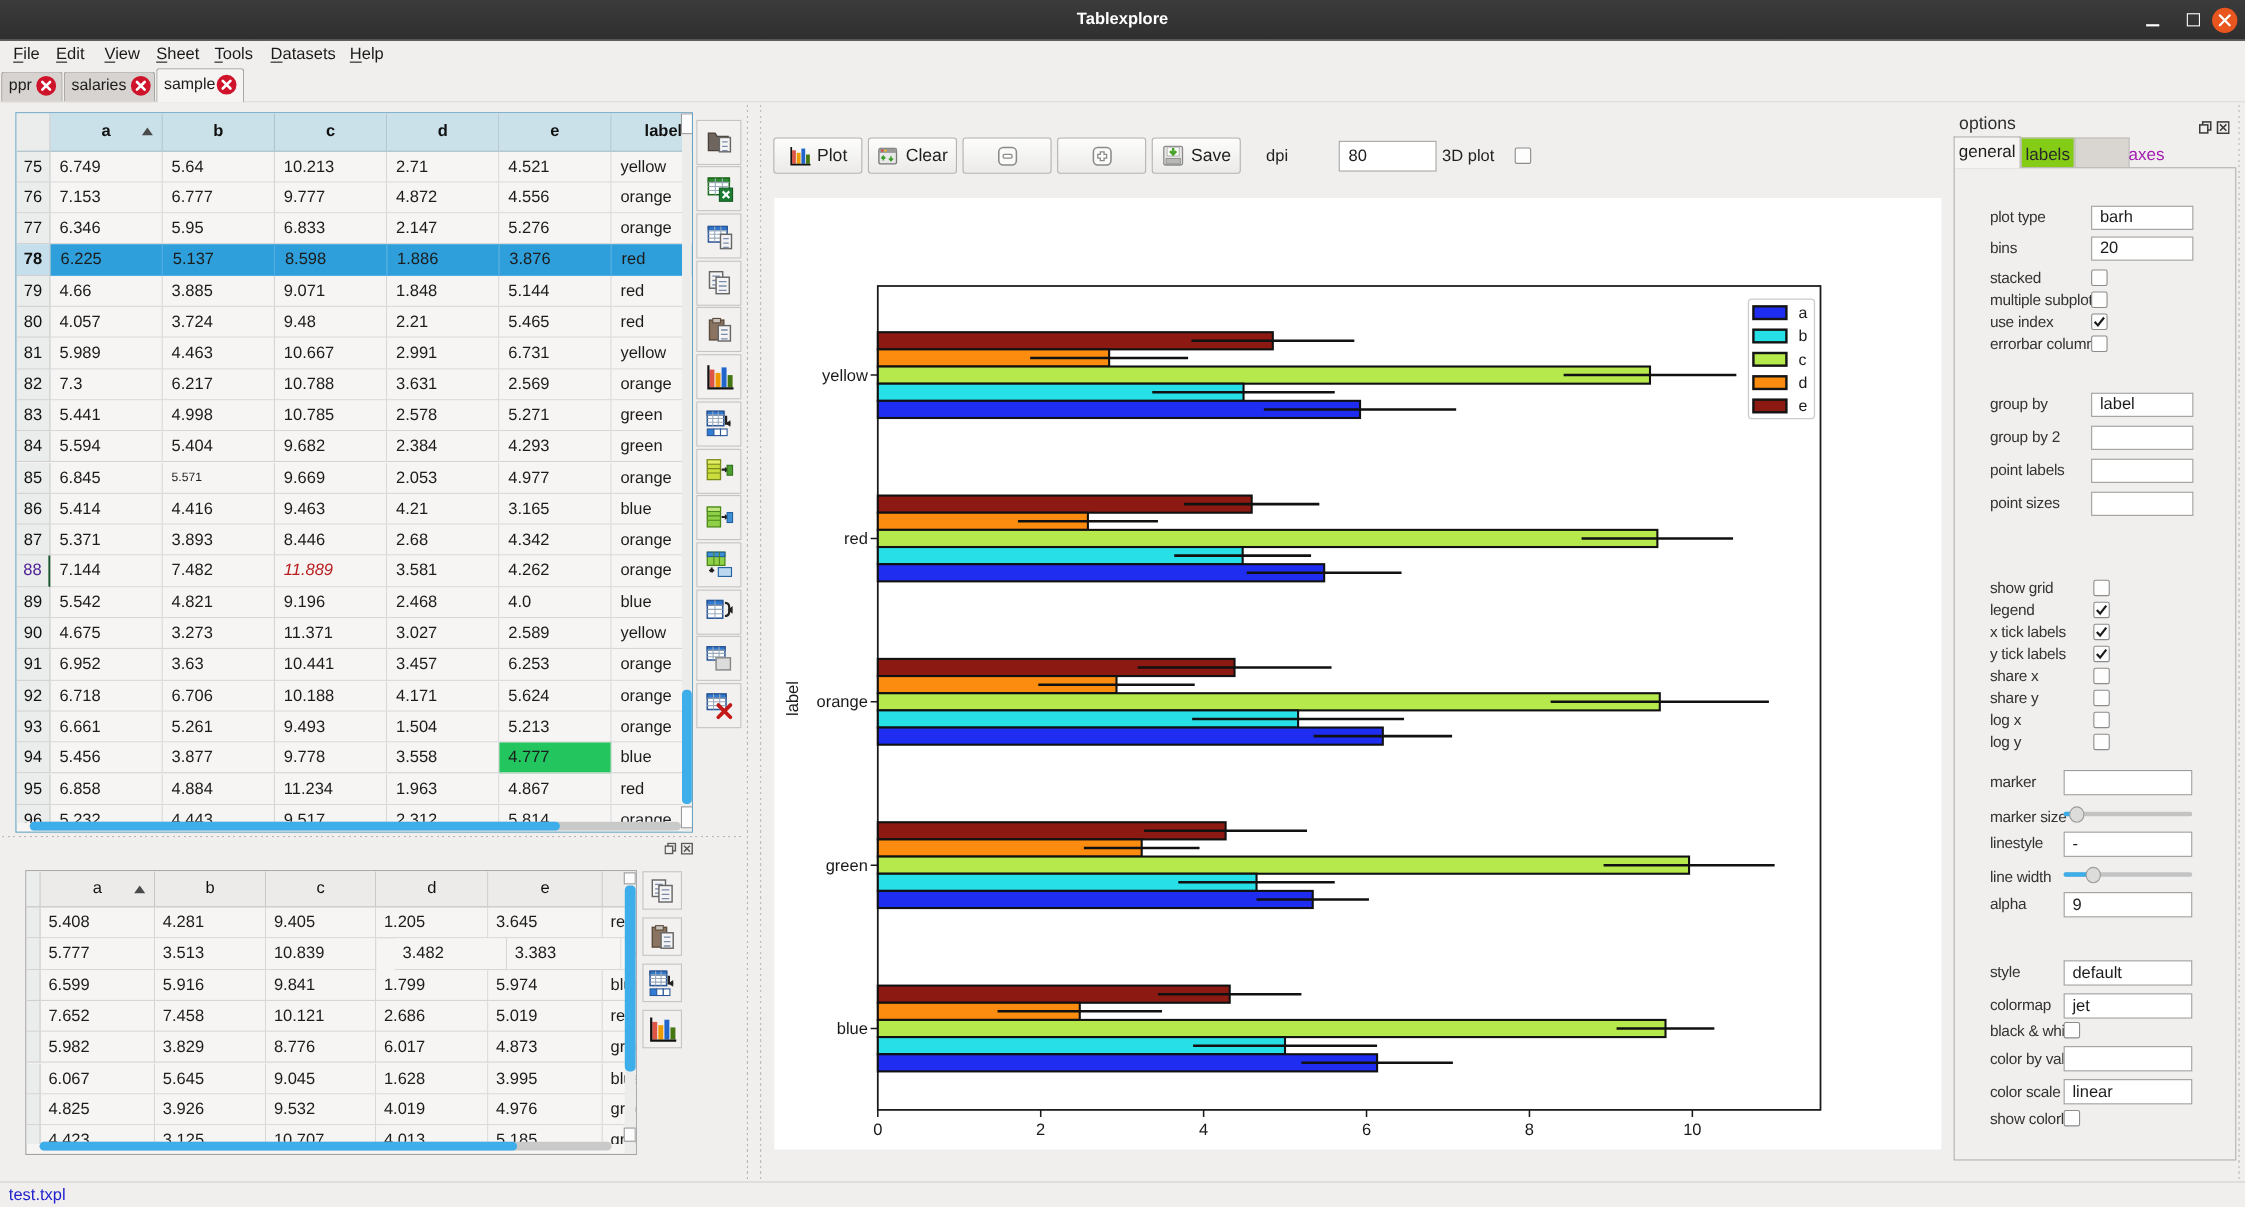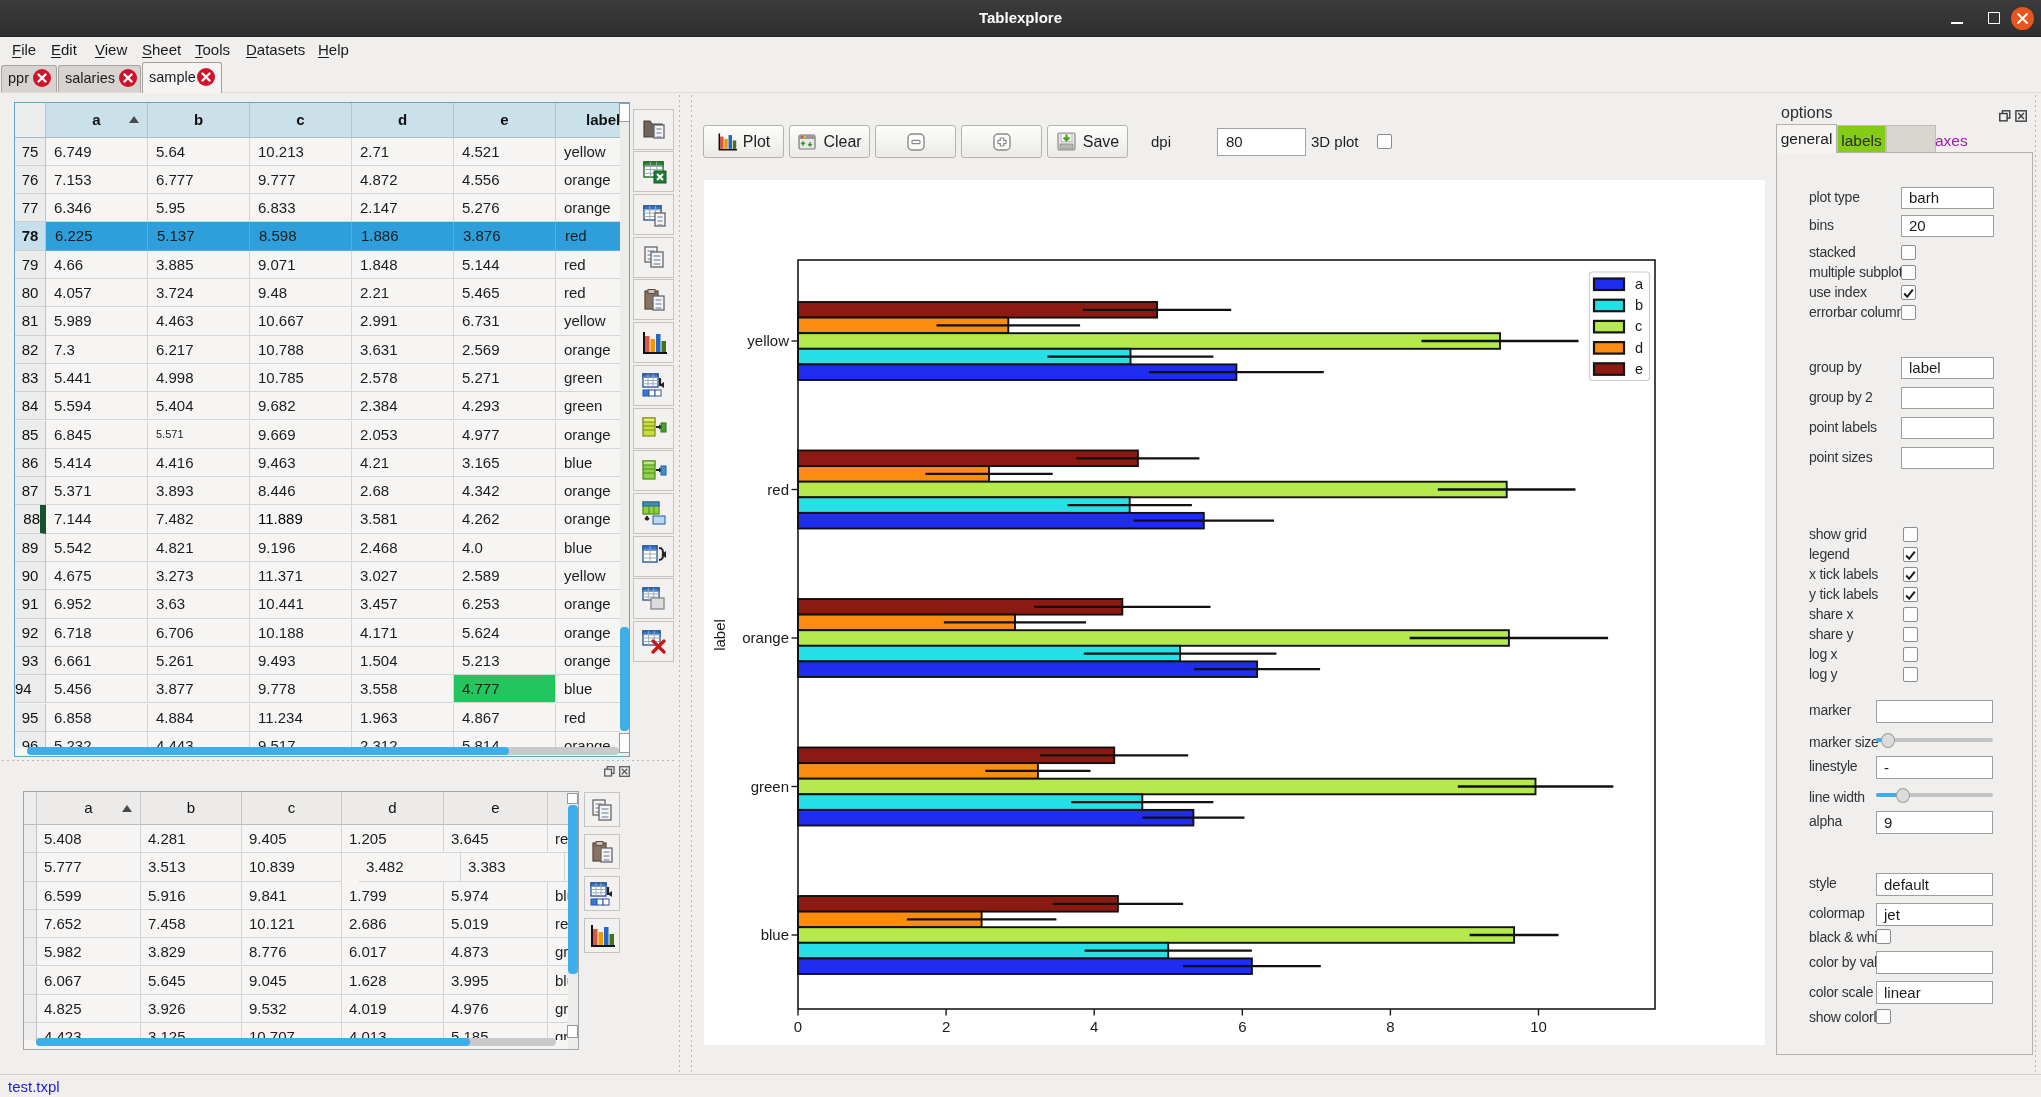--- a/index.html
+++ b/index.html
@@ -162,24 +162,24 @@
       <div class="abs flex" style="left:0;top:339.6px;width:614px;height:28.3px;">
         <div style="width:31px;background:#ebecec;border-right:1px solid #c2c2c2;border-bottom:1px solid #d0d0d0;text-align:center;line-height:27.3px;font-size:15px;color:#111;">87</div>
         <div style="width:102px;background:#f6f5f4;border-right:1px solid #d5d5d5;border-bottom:1px solid #d5d5d5;padding-left:8px;line-height:27.3px;font-size:15px;color:#1c1c1c;white-space:nowrap;overflow:hidden;">5.371</div>
         <div style="width:102px;background:#f6f5f4;border-right:1px solid #d5d5d5;border-bottom:1px solid #d5d5d5;padding-left:8px;line-height:27.3px;font-size:15px;color:#1c1c1c;white-space:nowrap;overflow:hidden;">3.893</div>
         <div style="width:102px;background:#f6f5f4;border-right:1px solid #d5d5d5;border-bottom:1px solid #d5d5d5;padding-left:8px;line-height:27.3px;font-size:15px;color:#1c1c1c;white-space:nowrap;overflow:hidden;">8.446</div>
         <div style="width:102px;background:#f6f5f4;border-right:1px solid #d5d5d5;border-bottom:1px solid #d5d5d5;padding-left:8px;line-height:27.3px;font-size:15px;color:#1c1c1c;white-space:nowrap;overflow:hidden;">2.68</div>
         <div style="width:102px;background:#f6f5f4;border-right:1px solid #d5d5d5;border-bottom:1px solid #d5d5d5;padding-left:8px;line-height:27.3px;font-size:15px;color:#1c1c1c;white-space:nowrap;overflow:hidden;">4.342</div>
         <div style="width:108px;background:#f6f5f4;border-bottom:1px solid #d5d5d5;padding-left:8px;line-height:27.3px;font-size:15px;color:#1c1c1c;white-space:nowrap;overflow:hidden;">orange</div>
       </div>
       <div class="abs flex" style="left:0;top:367.9px;width:614px;height:28.3px;">
-        <div style="width:31px;background:#ebecec;border-right:6px solid #14532d;border-bottom:1px solid #d0d0d0;text-align:right;line-height:27.3px;font-size:15px;color:#000000;">88</div>
+        <div style="width:31px;background:#ebecec;border-right:2px solid #14532d;border-bottom:1px solid #d0d0d0;text-align:center;line-height:27.3px;font-size:15px;color:#4c1d95;">88</div>
         <div style="width:102px;background:#f6f5f4;border-right:1px solid #d5d5d5;border-bottom:1px solid #d5d5d5;padding-left:8px;line-height:27.3px;font-size:15px;color:#1c1c1c;white-space:nowrap;overflow:hidden;">7.144</div>
         <div style="width:102px;background:#f6f5f4;border-right:1px solid #d5d5d5;border-bottom:1px solid #d5d5d5;padding-left:8px;line-height:27.3px;font-size:15px;color:#1c1c1c;white-space:nowrap;overflow:hidden;">7.482</div>
-        <div style="width:102px;background:#f6f5f4;border-right:1px solid #d5d5d5;border-bottom:1px solid #d5d5d5;padding-left:8px;line-height:27.3px;font-size:15px;color:#000000;white-space:nowrap;overflow:hidden;">11.889</div>
+        <div style="width:102px;background:#f6f5f4;border-right:1px solid #d5d5d5;border-bottom:1px solid #d5d5d5;padding-left:8px;line-height:27.3px;font-size:15px;color:#b91c1c;white-space:nowrap;overflow:hidden;font-style:italic;">11.889</div>
         <div style="width:102px;background:#f6f5f4;border-right:1px solid #d5d5d5;border-bottom:1px solid #d5d5d5;padding-left:8px;line-height:27.3px;font-size:15px;color:#1c1c1c;white-space:nowrap;overflow:hidden;">3.581</div>
         <div style="width:102px;background:#f6f5f4;border-right:1px solid #d5d5d5;border-bottom:1px solid #d5d5d5;padding-left:8px;line-height:27.3px;font-size:15px;color:#1c1c1c;white-space:nowrap;overflow:hidden;">4.262</div>
         <div style="width:108px;background:#f6f5f4;border-bottom:1px solid #d5d5d5;padding-left:8px;line-height:27.3px;font-size:15px;color:#1c1c1c;white-space:nowrap;overflow:hidden;">orange</div>
       </div>
       <div class="abs flex" style="left:0;top:396.2px;width:614px;height:28.3px;">
         <div style="width:31px;background:#ebecec;border-right:1px solid #c2c2c2;border-bottom:1px solid #d0d0d0;text-align:center;line-height:27.3px;font-size:15px;color:#111;">89</div>
         <div style="width:102px;background:#f6f5f4;border-right:1px solid #d5d5d5;border-bottom:1px solid #d5d5d5;padding-left:8px;line-height:27.3px;font-size:15px;color:#1c1c1c;white-space:nowrap;overflow:hidden;">5.542</div>
         <div style="width:102px;background:#f6f5f4;border-right:1px solid #d5d5d5;border-bottom:1px solid #d5d5d5;padding-left:8px;line-height:27.3px;font-size:15px;color:#1c1c1c;white-space:nowrap;overflow:hidden;">4.821</div>
         <div style="width:102px;background:#f6f5f4;border-right:1px solid #d5d5d5;border-bottom:1px solid #d5d5d5;padding-left:8px;line-height:27.3px;font-size:15px;color:#1c1c1c;white-space:nowrap;overflow:hidden;">9.196</div>
         <div style="width:102px;background:#f6f5f4;border-right:1px solid #d5d5d5;border-bottom:1px solid #d5d5d5;padding-left:8px;line-height:27.3px;font-size:15px;color:#1c1c1c;white-space:nowrap;overflow:hidden;">2.468</div>
@@ -216,21 +216,21 @@
       <div class="abs flex" style="left:0;top:509.4px;width:614px;height:28.3px;">
         <div style="width:31px;background:#ebecec;border-right:1px solid #c2c2c2;border-bottom:1px solid #d0d0d0;text-align:center;line-height:27.3px;font-size:15px;color:#111;">93</div>
         <div style="width:102px;background:#f6f5f4;border-right:1px solid #d5d5d5;border-bottom:1px solid #d5d5d5;padding-left:8px;line-height:27.3px;font-size:15px;color:#1c1c1c;white-space:nowrap;overflow:hidden;">6.661</div>
         <div style="width:102px;background:#f6f5f4;border-right:1px solid #d5d5d5;border-bottom:1px solid #d5d5d5;padding-left:8px;line-height:27.3px;font-size:15px;color:#1c1c1c;white-space:nowrap;overflow:hidden;">5.261</div>
         <div style="width:102px;background:#f6f5f4;border-right:1px solid #d5d5d5;border-bottom:1px solid #d5d5d5;padding-left:8px;line-height:27.3px;font-size:15px;color:#1c1c1c;white-space:nowrap;overflow:hidden;">9.493</div>
         <div style="width:102px;background:#f6f5f4;border-right:1px solid #d5d5d5;border-bottom:1px solid #d5d5d5;padding-left:8px;line-height:27.3px;font-size:15px;color:#1c1c1c;white-space:nowrap;overflow:hidden;">1.504</div>
         <div style="width:102px;background:#f6f5f4;border-right:1px solid #d5d5d5;border-bottom:1px solid #d5d5d5;padding-left:8px;line-height:27.3px;font-size:15px;color:#1c1c1c;white-space:nowrap;overflow:hidden;">5.213</div>
         <div style="width:108px;background:#f6f5f4;border-bottom:1px solid #d5d5d5;padding-left:8px;line-height:27.3px;font-size:15px;color:#1c1c1c;white-space:nowrap;overflow:hidden;">orange</div>
       </div>
       <div class="abs flex" style="left:0;top:537.7px;width:614px;height:28.3px;">
-        <div style="width:31px;background:#ebecec;border-right:1px solid #c2c2c2;border-bottom:1px solid #d0d0d0;text-align:left;line-height:27.3px;font-size:15px;color:#111;">94</div>
+        <div style="width:31px;background:#ebecec;border-right:1px solid #c2c2c2;border-bottom:1px solid #d0d0d0;text-align:center;line-height:27.3px;font-size:15px;color:#111;">94</div>
         <div style="width:102px;background:#f6f5f4;border-right:1px solid #d5d5d5;border-bottom:1px solid #d5d5d5;padding-left:8px;line-height:27.3px;font-size:15px;color:#1c1c1c;white-space:nowrap;overflow:hidden;">5.456</div>
         <div style="width:102px;background:#f6f5f4;border-right:1px solid #d5d5d5;border-bottom:1px solid #d5d5d5;padding-left:8px;line-height:27.3px;font-size:15px;color:#1c1c1c;white-space:nowrap;overflow:hidden;">3.877</div>
         <div style="width:102px;background:#f6f5f4;border-right:1px solid #d5d5d5;border-bottom:1px solid #d5d5d5;padding-left:8px;line-height:27.3px;font-size:15px;color:#1c1c1c;white-space:nowrap;overflow:hidden;">9.778</div>
         <div style="width:102px;background:#f6f5f4;border-right:1px solid #d5d5d5;border-bottom:1px solid #d5d5d5;padding-left:8px;line-height:27.3px;font-size:15px;color:#1c1c1c;white-space:nowrap;overflow:hidden;">3.558</div>
         <div style="width:102px;background:#22c55e;border-right:1px solid #d5d5d5;border-bottom:1px solid #d5d5d5;padding-left:8px;line-height:27.3px;font-size:15px;color:#1c1c1c;white-space:nowrap;overflow:hidden;">4.777</div>
         <div style="width:108px;background:#f6f5f4;border-bottom:1px solid #d5d5d5;padding-left:8px;line-height:27.3px;font-size:15px;color:#1c1c1c;white-space:nowrap;overflow:hidden;">blue</div>
       </div>
       <div class="abs flex" style="left:0;top:566.0px;width:614px;height:28.3px;">
         <div style="width:31px;background:#ebecec;border-right:1px solid #c2c2c2;border-bottom:1px solid #d0d0d0;text-align:center;line-height:27.3px;font-size:15px;color:#111;">95</div>
         <div style="width:102px;background:#f6f5f4;border-right:1px solid #d5d5d5;border-bottom:1px solid #d5d5d5;padding-left:8px;line-height:27.3px;font-size:15px;color:#1c1c1c;white-space:nowrap;overflow:hidden;">6.858</div>

